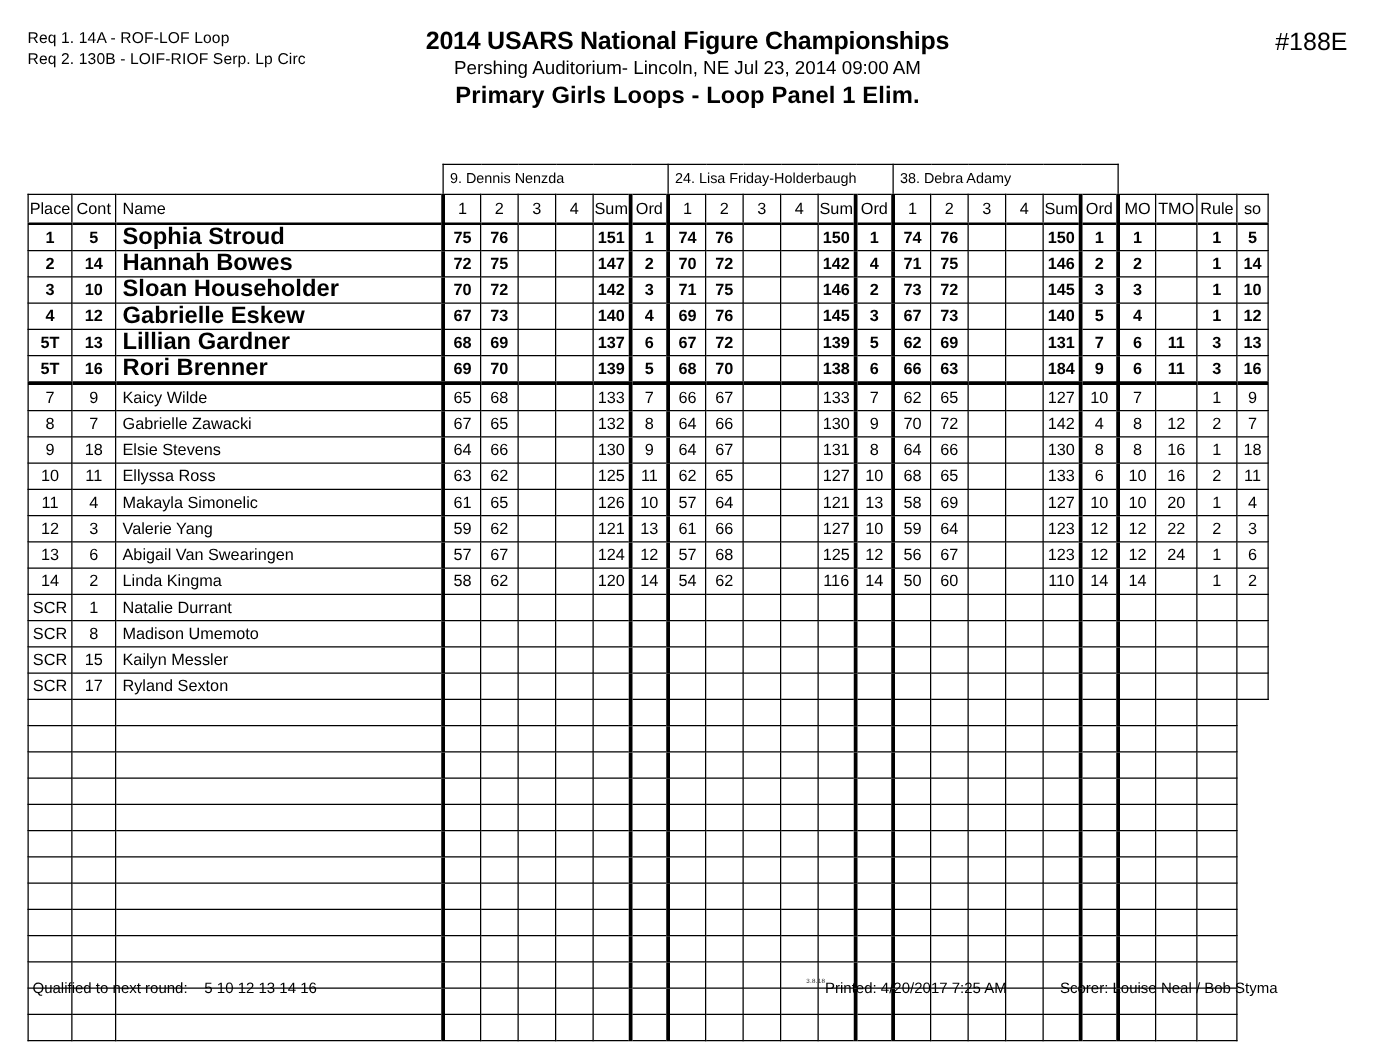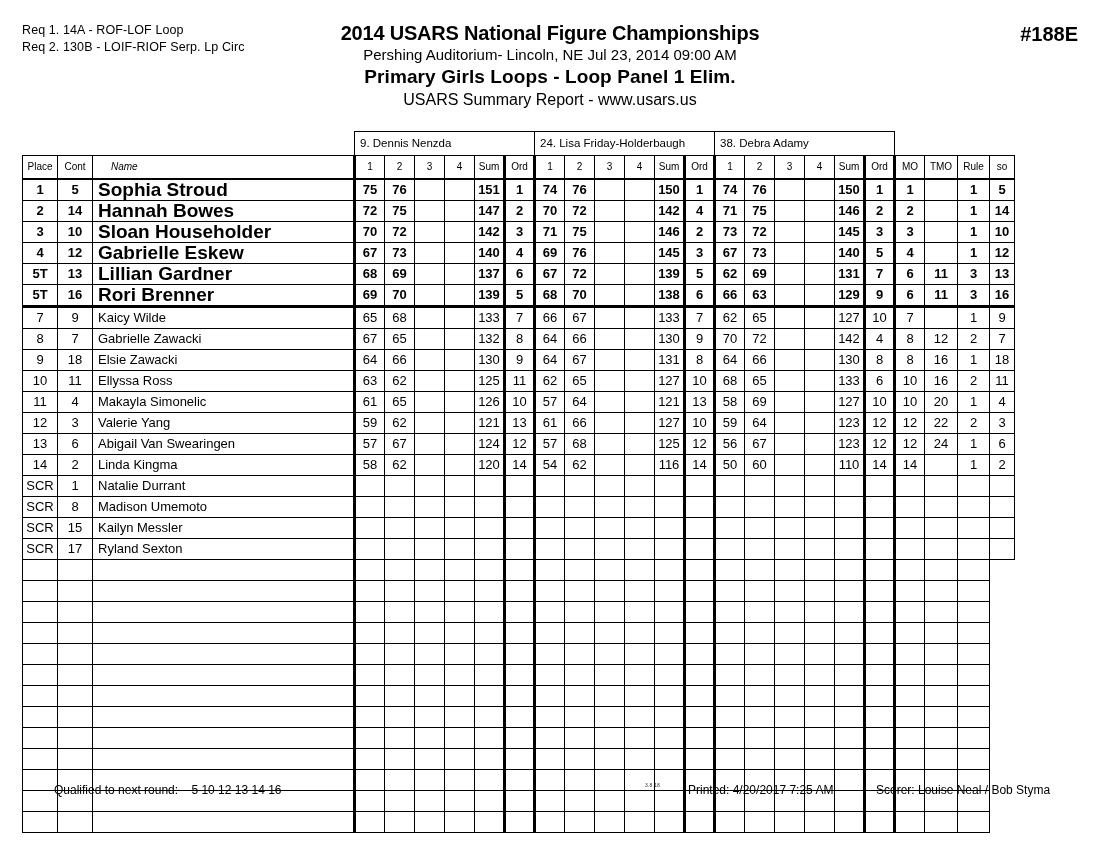--- a/index.html
+++ b/index.html
@@ -13,74 +13,73 @@
   
   .req-block{position:absolute;left:22px;top:22px;font-size:12.5px;line-height:17px;white-space:nowrap;}
   .req-line{letter-spacing:.1px;}
 
   .title-block{position:absolute;left:0;top:22px;width:1100px;text-align:center;}
   .t-main{font-size:20px;font-weight:bold;line-height:23px;letter-spacing:-.2px;}
   .t-venue{font-size:15px;line-height:20px;font-weight:normal;}
   .t-event{font-size:19px;font-weight:bold;line-height:24px;letter-spacing:.1px;}
   .t-report{font-size:16px;line-height:22px;}
 
-  .event-no{position:absolute;right:22px;top:23px;font-size:20px;font-weight:bold;}
+  .event-no{position:absolute;right:22px;top:23px;font-size:20px;font-weight:normal;}
 
   
   .grid{position:absolute;left:22px;top:131px;border-collapse:collapse;table-layout:fixed;}
   .grid td,.grid th{
     border:1px solid #000;padding:0;margin:0;
     font-size:13px;font-weight:normal;text-align:center;
     height:20px;line-height:20px;overflow:hidden;white-space:nowrap;
   }
   
   .jrow td{border:none;height:23px;line-height:23px;margin-left:17px;}
   .jrow td.jbox{
     border:1px solid #000;border-bottom:none;text-align:left;
     padding-left:5px;font-size:11.5px;line-height:23px;
   }
   .jrow td.spacer{border:none;}
 
-  thead td.hd{height:22px;line-height:22px;font-size:10px;}
+  thead td.hd{height:22px;line-height:22px;font-size:13px;}
   td.name-col{text-align:left;padding-left:5px;}
-  td.hd.name-col{padding-left:18px;font-style:italic;}
+  td.hd.name-col{padding-left:5px;}
 
   
   .sep-l{border-left:3px solid #000 !important;}
   .sep-r{border-right:3px solid #000 !important;}
   .grid .thick-bottom td{border-bottom:3px solid #000 !important;}
   .grid tr.hdr-row td{border-bottom:2px solid #000 !important;}
 
   .b{font-weight:bold;}
   .rowbold td{font-weight:bold;}
   .rowbold td.name-col{font-size:19px;}
   .emptyrow td{height:20px;}
 
   
-  .foot{position:absolute;top:783px;font-size:12px;white-space:nowrap;margin-left:28px;}
+  .foot{position:absolute;top:783px;font-size:12px;white-space:nowrap;}
   .foot-left{left:26px;}
   .foot-print{left:660px;}
   .foot-score{left:848px;}
   .ver{position:absolute;left:645px;top:782px;font-size:5px;color:#333;letter-spacing:.2px;}
 </style>
 </head>
 <body>
 
 <div class="page">
 
   <div class="req-block">
     <div class="req-line">Req  1.  14A - ROF-LOF Loop</div>
     <div class="req-line">Req  2.  130B - LOIF-RIOF Serp. Lp Circ</div>
   </div>
 
   <div class="title-block">
     <div class="t-main">2014 USARS National Figure Championships</div>
     <div class="t-venue">Pershing Auditorium- Lincoln, NE  Jul 23, 2014  09:00 AM</div>
     <div class="t-event">Primary Girls Loops - Loop Panel 1 Elim.</div>
-    <div class="t-report">USARS Summary Report - www.usars.us</div>
   </div>
 
   <div class="event-no">#188E</div>
 
   <table class="grid">
     <colgroup>
       <col style="width:35px">
         <col style="width:35px">
         <col style="width:262px">
       <col style="width:30px">
@@ -300,21 +299,21 @@
           <td class="sep-l">68</td>
           <td>70</td>
           <td></td>
           <td></td>
           <td>138</td>
           <td class="sep-l sep-r b">6</td>
           <td class="sep-l">66</td>
           <td>63</td>
           <td></td>
           <td></td>
-          <td>129</td>
+          <td>184</td>
           <td class="sep-l sep-r b">9</td>
           <td>6</td>
           <td>11</td>
           <td>3</td>
           <td>16</td>
         </tr>
         <tr>
           <td>7</td>
           <td>9</td>
           <td class="name-col">Kaicy Wilde</td>
@@ -364,21 +363,21 @@
           <td>142</td>
           <td class="sep-l sep-r b">4</td>
           <td>8</td>
           <td>12</td>
           <td>2</td>
           <td>7</td>
         </tr>
         <tr>
           <td>9</td>
           <td>18</td>
-          <td class="name-col">Elsie Zawacki</td>
+          <td class="name-col">Elsie Stevens</td>
           <td class="sep-l">64</td>
           <td>66</td>
           <td></td>
           <td></td>
           <td>130</td>
           <td class="sep-l sep-r b">9</td>
           <td class="sep-l">64</td>
           <td>67</td>
           <td></td>
           <td></td>

